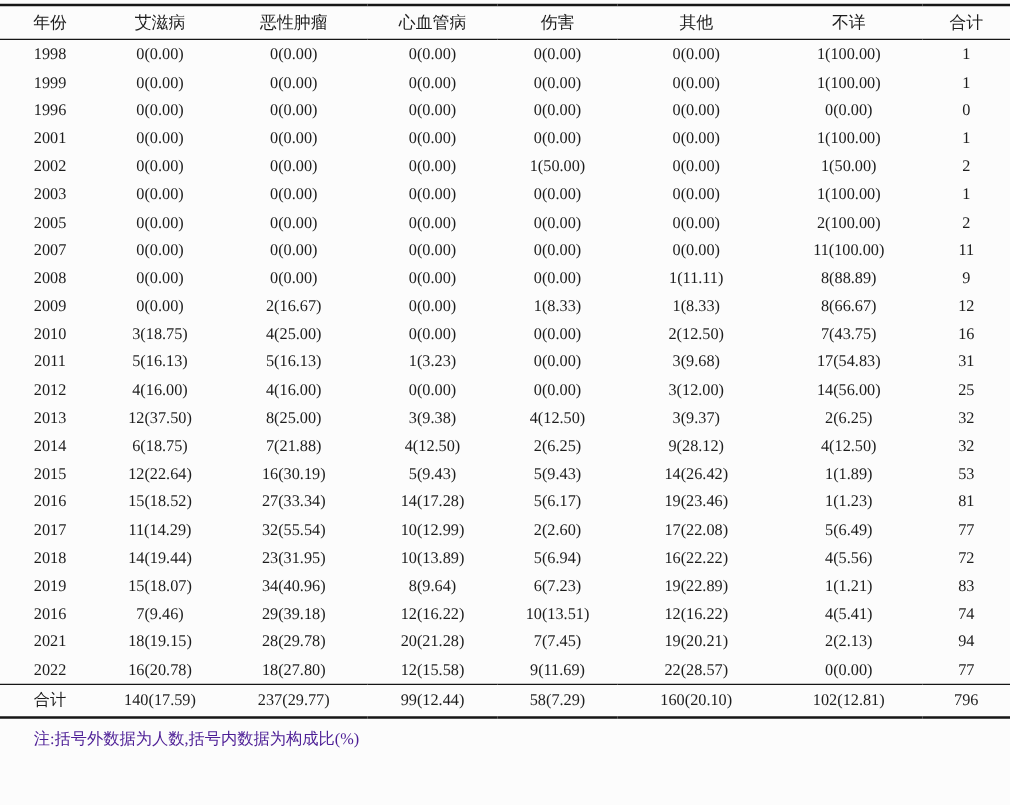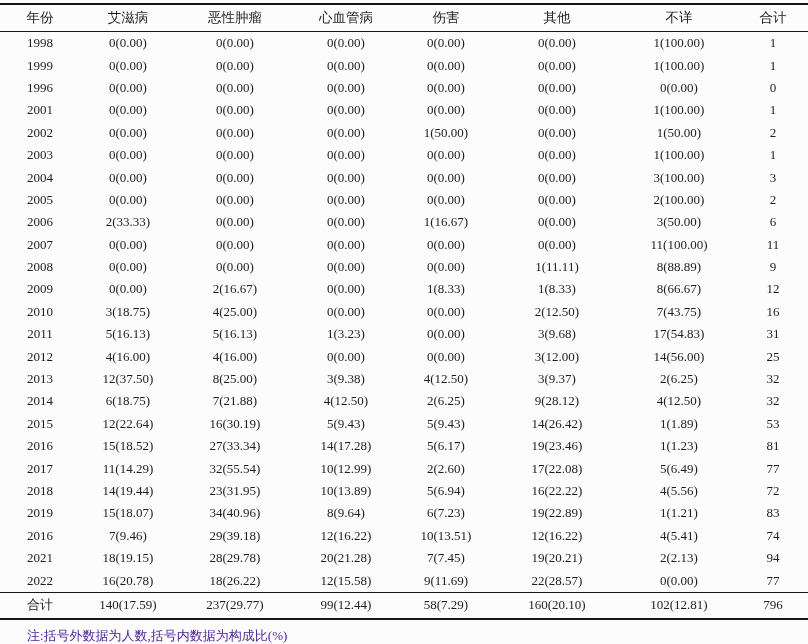--- a/index.html
+++ b/index.html
@@ -141,48 +141,28 @@
           <td>2003</td>
           <td>0(0.00)</td>
           <td>0(0.00)</td>
           <td>0(0.00)</td>
           <td>0(0.00)</td>
           <td>0(0.00)</td>
           <td>1(100.00)</td>
           <td>1</td>
         </tr>
         <tr>
-          <td>2004</td>
-          <td>0(0.00)</td>
-          <td>0(0.00)</td>
-          <td>0(0.00)</td>
-          <td>0(0.00)</td>
-          <td>0(0.00)</td>
-          <td>3(100.00)</td>
-          <td>3</td>
-        </tr>
-        <tr>
           <td>2005</td>
           <td>0(0.00)</td>
           <td>0(0.00)</td>
           <td>0(0.00)</td>
           <td>0(0.00)</td>
           <td>0(0.00)</td>
           <td>2(100.00)</td>
           <td>2</td>
-        </tr>
-        <tr>
-          <td>2006</td>
-          <td>2(33.33)</td>
-          <td>0(0.00)</td>
-          <td>0(0.00)</td>
-          <td>1(16.67)</td>
-          <td>0(0.00)</td>
-          <td>3(50.00)</td>
-          <td>6</td>
         </tr>
         <tr>
           <td>2007</td>
           <td>0(0.00)</td>
           <td>0(0.00)</td>
           <td>0(0.00)</td>
           <td>0(0.00)</td>
           <td>0(0.00)</td>
           <td>11(100.00)</td>
           <td>11</td>
@@ -323,21 +303,21 @@
           <td>28(29.78)</td>
           <td>20(21.28)</td>
           <td>7(7.45)</td>
           <td>19(20.21)</td>
           <td>2(2.13)</td>
           <td>94</td>
         </tr>
         <tr>
           <td>2022</td>
           <td>16(20.78)</td>
-          <td>18(26.22)</td>
+          <td>18(27.80)</td>
           <td>12(15.58)</td>
           <td>9(11.69)</td>
           <td>22(28.57)</td>
           <td>0(0.00)</td>
           <td>77</td>
         </tr>
       </tbody>
     <tfoot>
       <tr>
           <td>合计</td>

